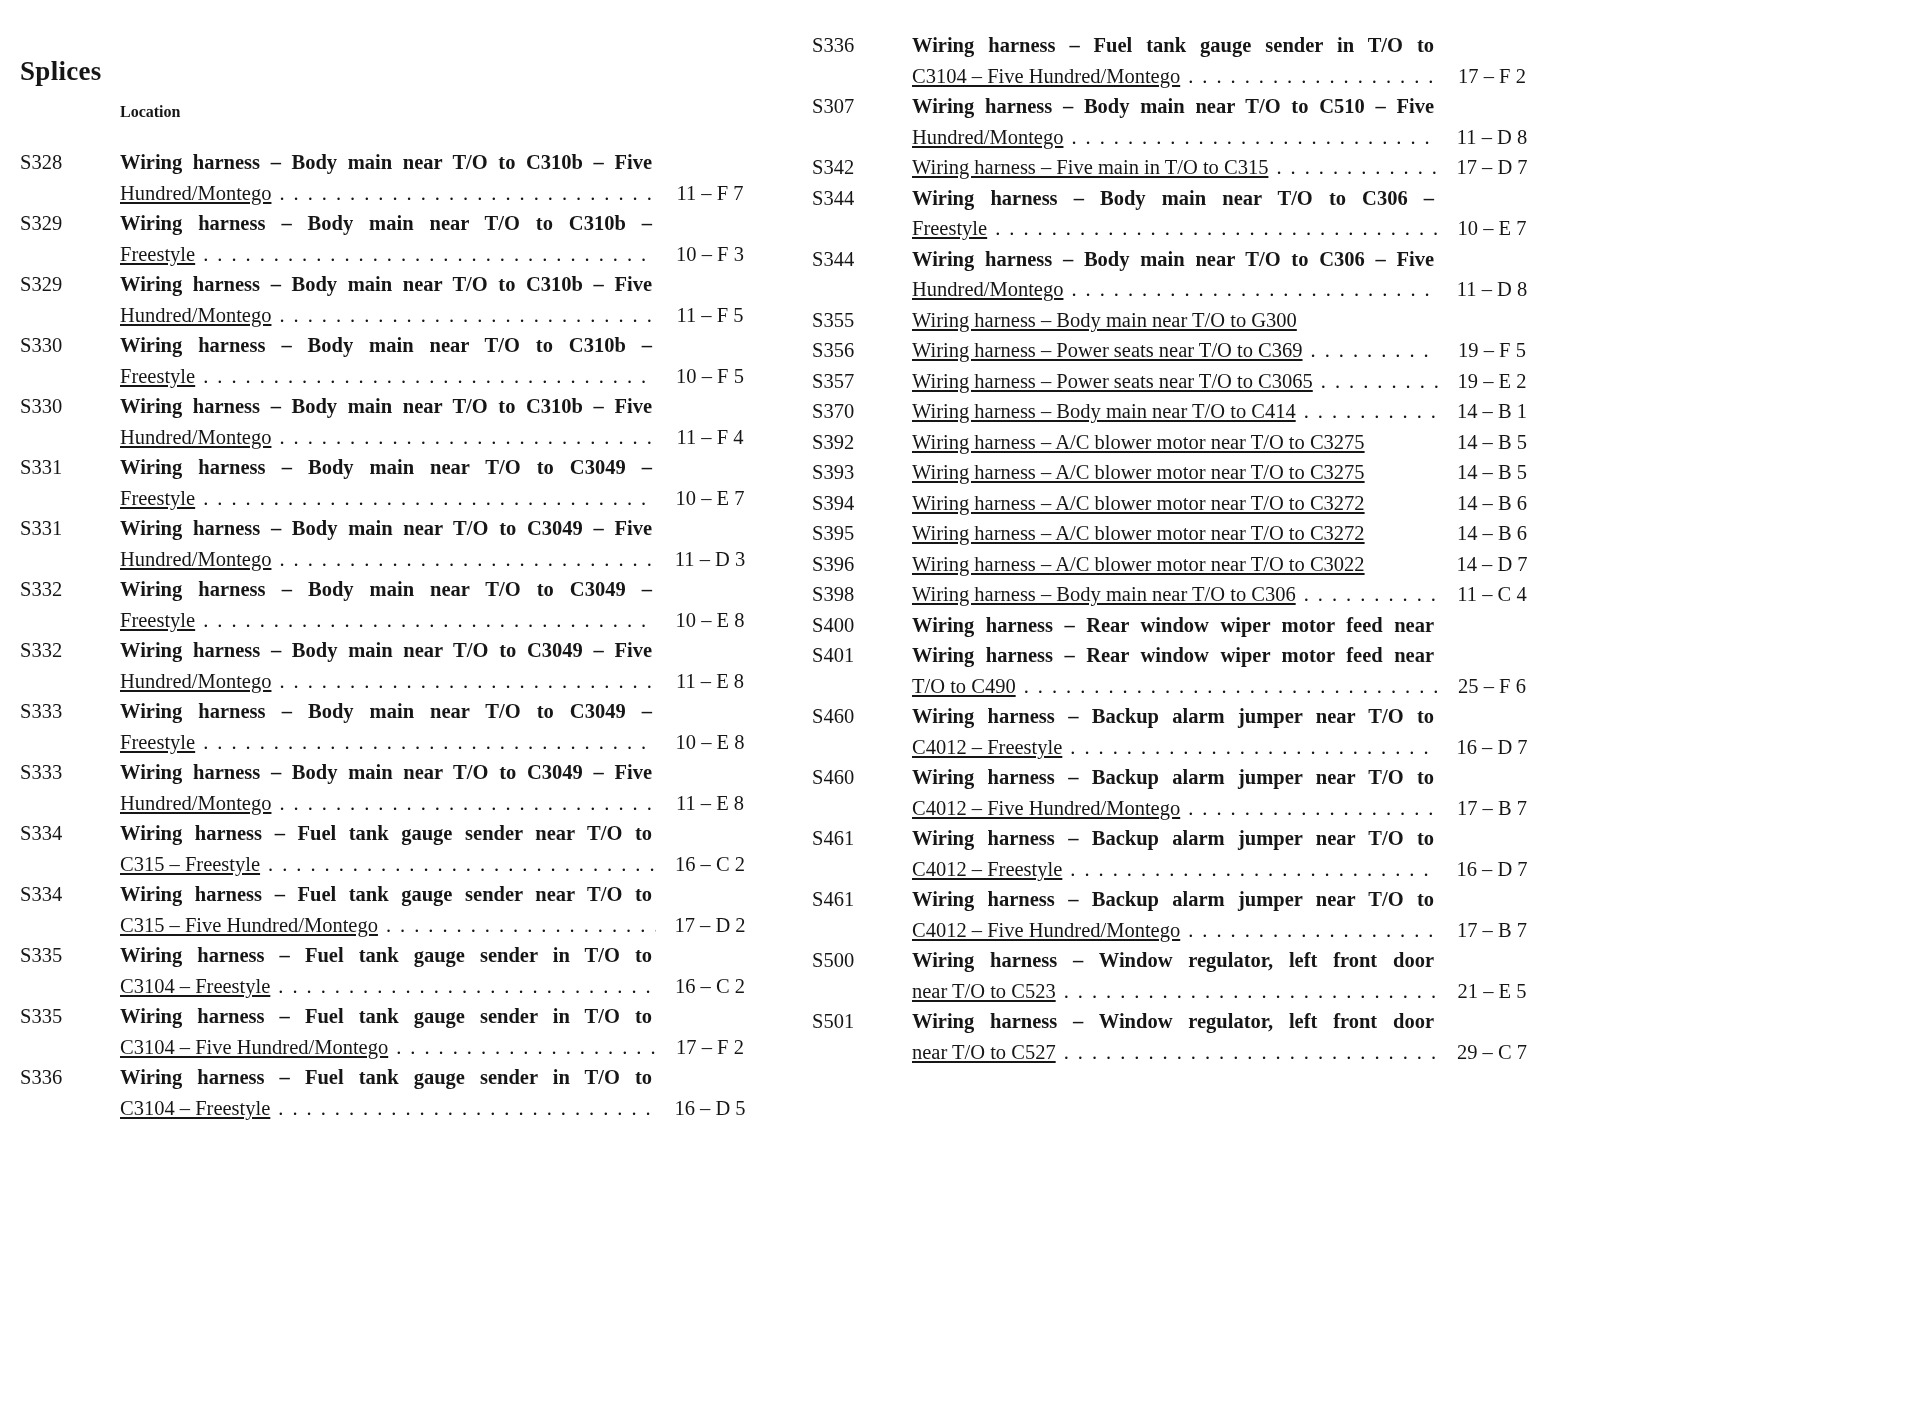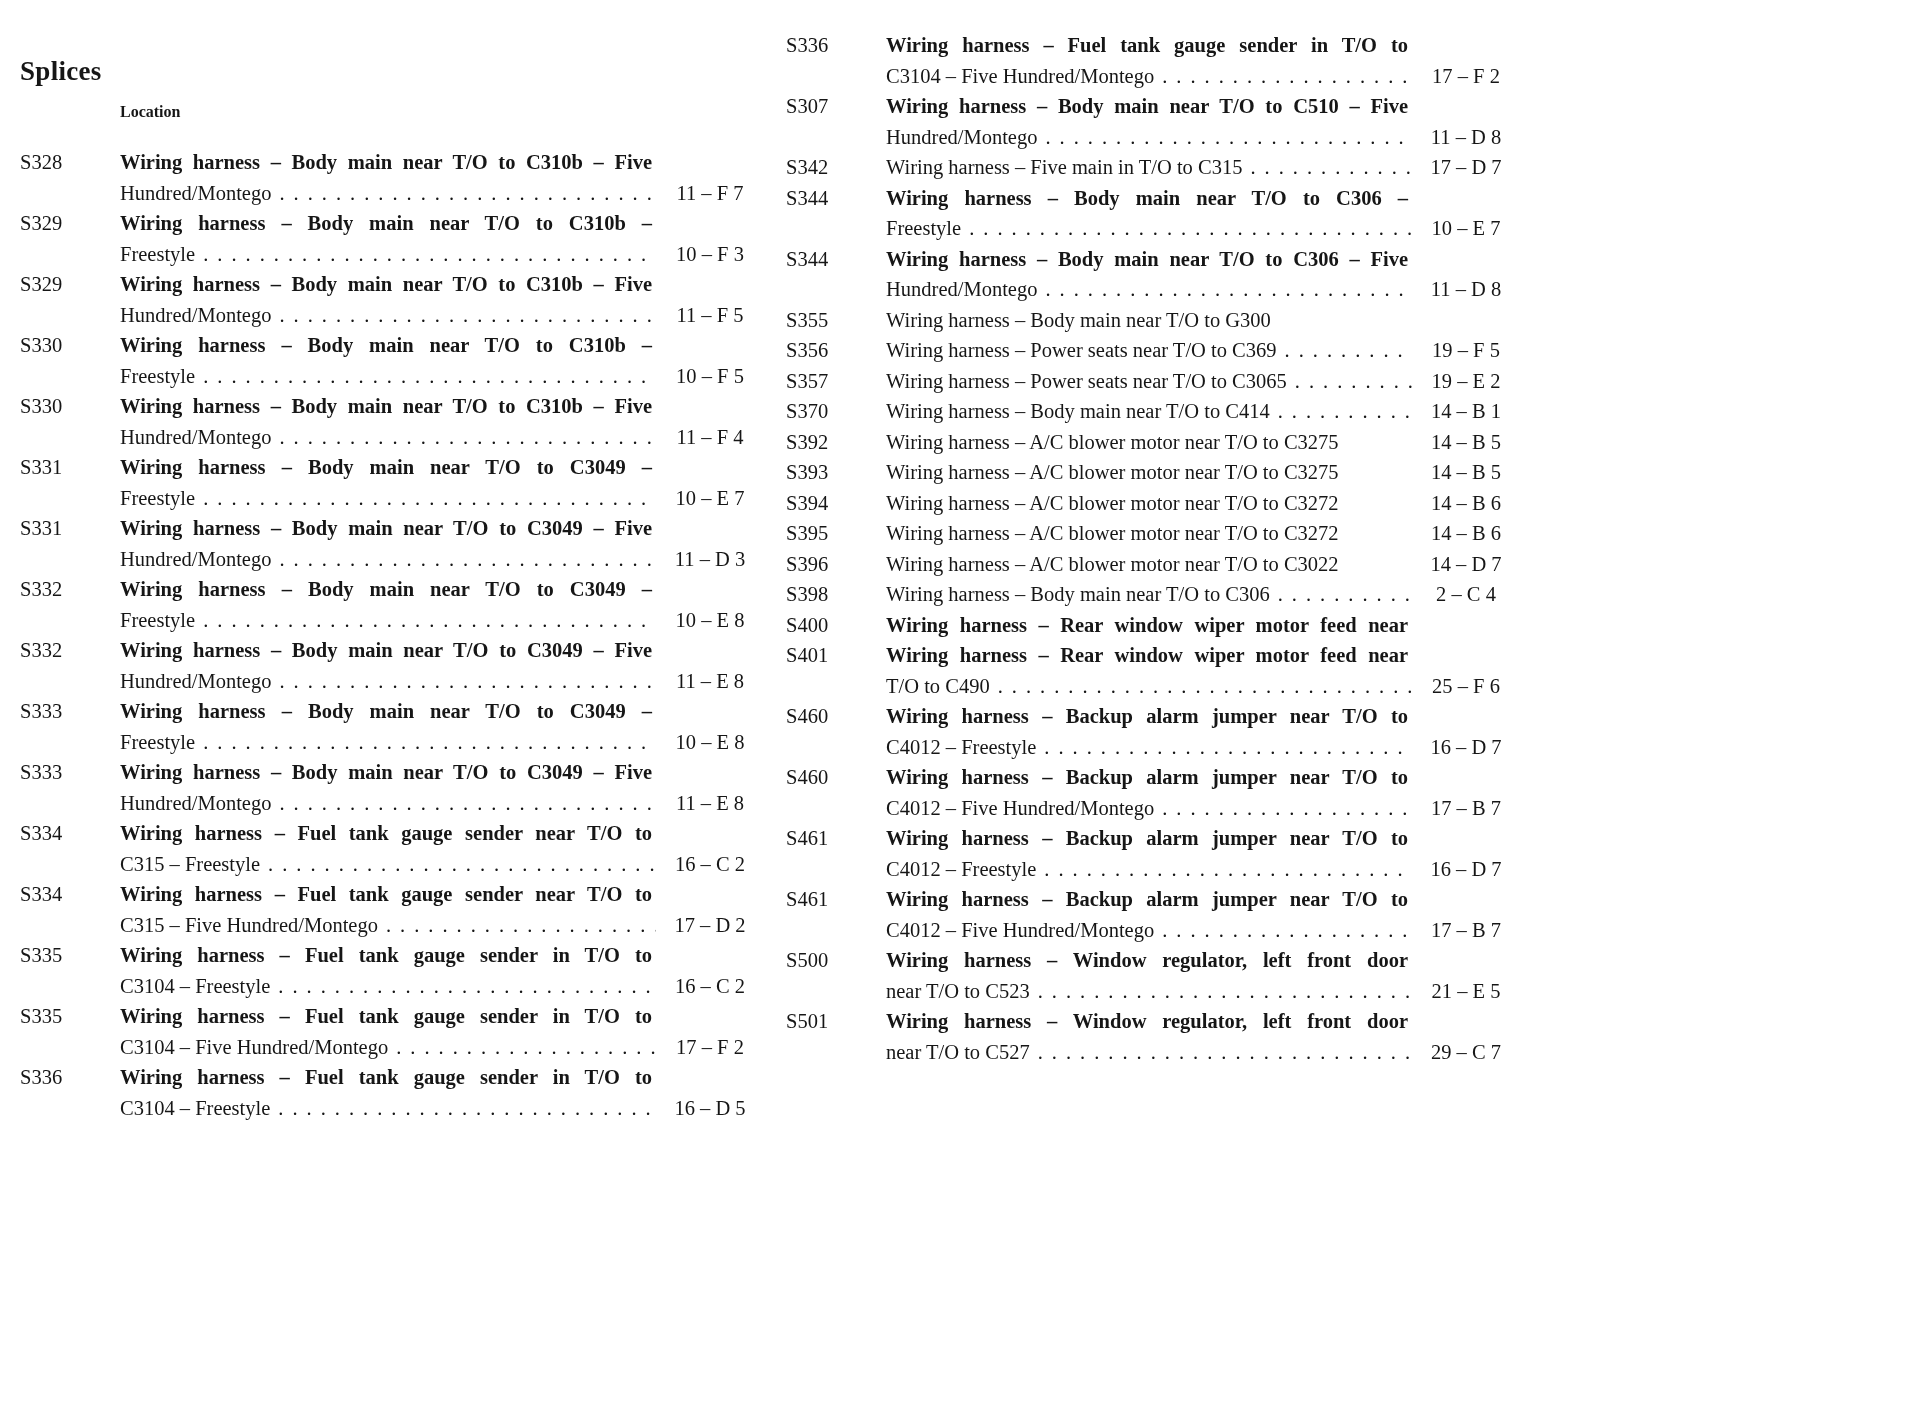--- a/index.html
+++ b/index.html
@@ -12,21 +12,21 @@
     font-family: "Liberation Serif", serif;
     font-size: 20.5px;
     overflow: hidden;
   }
 
   .page {
     display: flex;
     padding: 30px 0 0 20px;
   }
 
-  .col-left  { width: 740px; margin-right: 26px; flex-shrink: 0; }
+  .col-left  { width: 740px; margin-right: 52px; flex-shrink: 0; }
   .col-right { width: 730px; flex-shrink: 0; }
 
   .heading {
     font-size: 27px;
     font-weight: bold;
     margin: 26px 0 16px 0;
     letter-spacing: 0.3px;
   }
 
   .subheading {
@@ -56,21 +56,21 @@
     text-justify: inter-word;
     padding-right: 108px;
     font-weight: bold;
   }
 
   .line-last {
     display: flex;
     align-items: baseline;
   }
 
-  .last-text { white-space: nowrap; }
+  .last-text { white-space: nowrap; text-decoration: underline; }
 
   .leader {
     flex: 1 1 auto;
     overflow: hidden;
     white-space: nowrap;
     margin: 0 4px 0 8px;
     min-width: 0;
   }
   .leader::after {
     content: "..........................................................................................";
@@ -414,21 +414,21 @@
               <span class="loc">14 – D 7</span>
             </div>
           </div>
         </div>
         <div class="entry">
           <div class="entry-id">S398</div>
           <div class="entry-body">
             <div class="line-last">
               <span class="last-text">Wiring harness – Body main near T/O to C306</span>
               <span class="leader"></span>
-              <span class="loc">2 – C 4</span>
+              <span class="loc">11 – C 4</span>
             </div>
           </div>
         </div>
         <div class="entry">
           <div class="entry-id">S400</div>
           <div class="entry-body">
             <div class="line-justify">Wiring harness – Rear window wiper motor feed near</div>
           </div>
         </div>
         <div class="entry">

